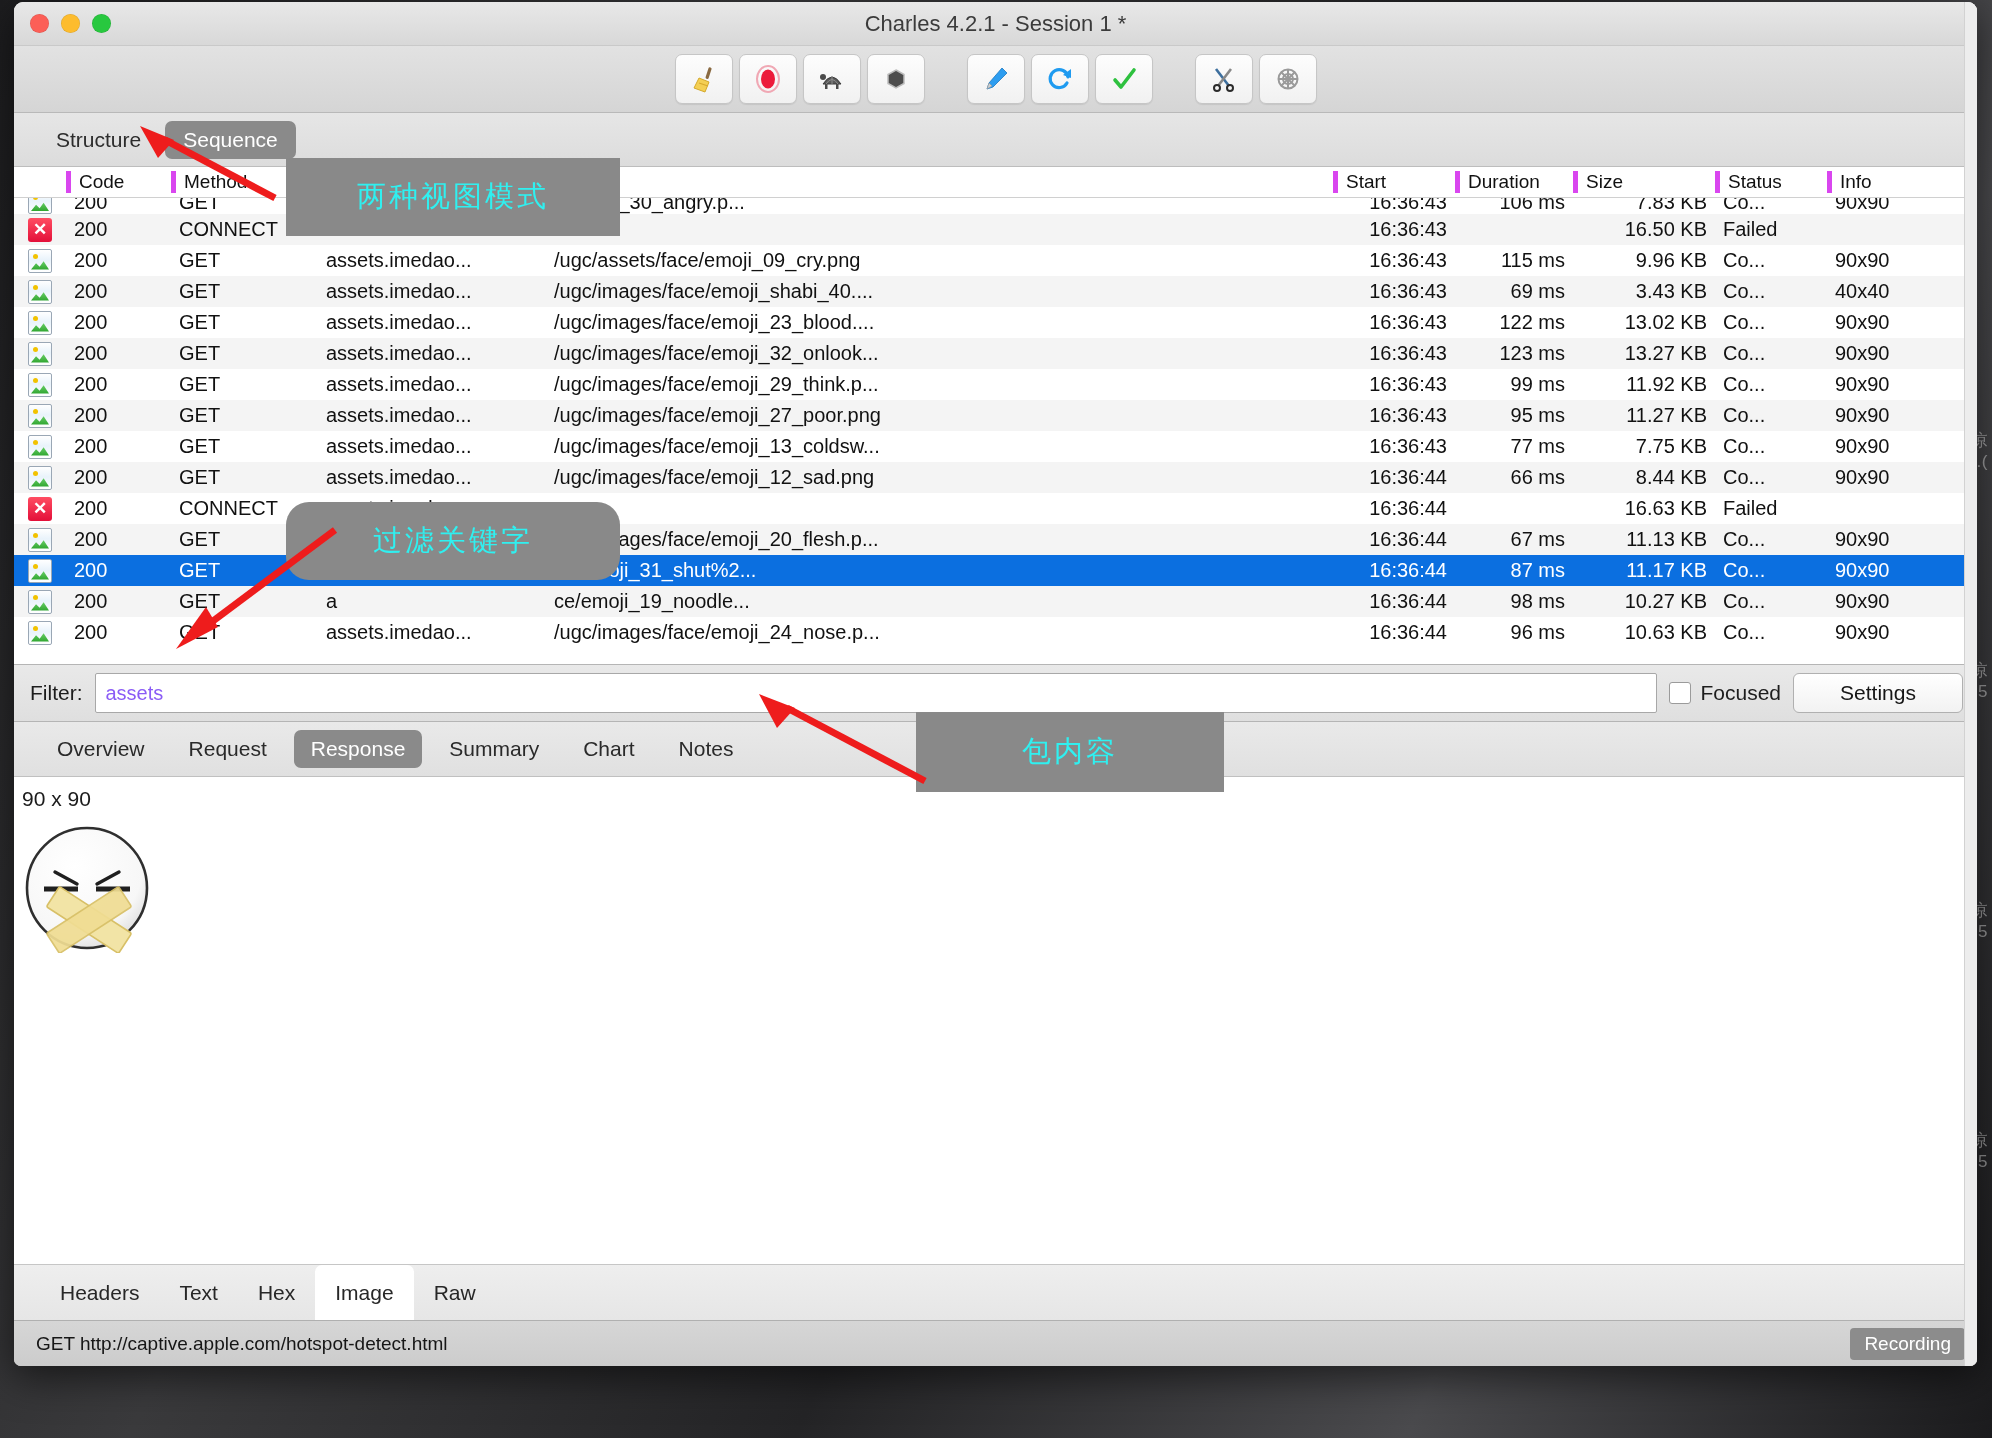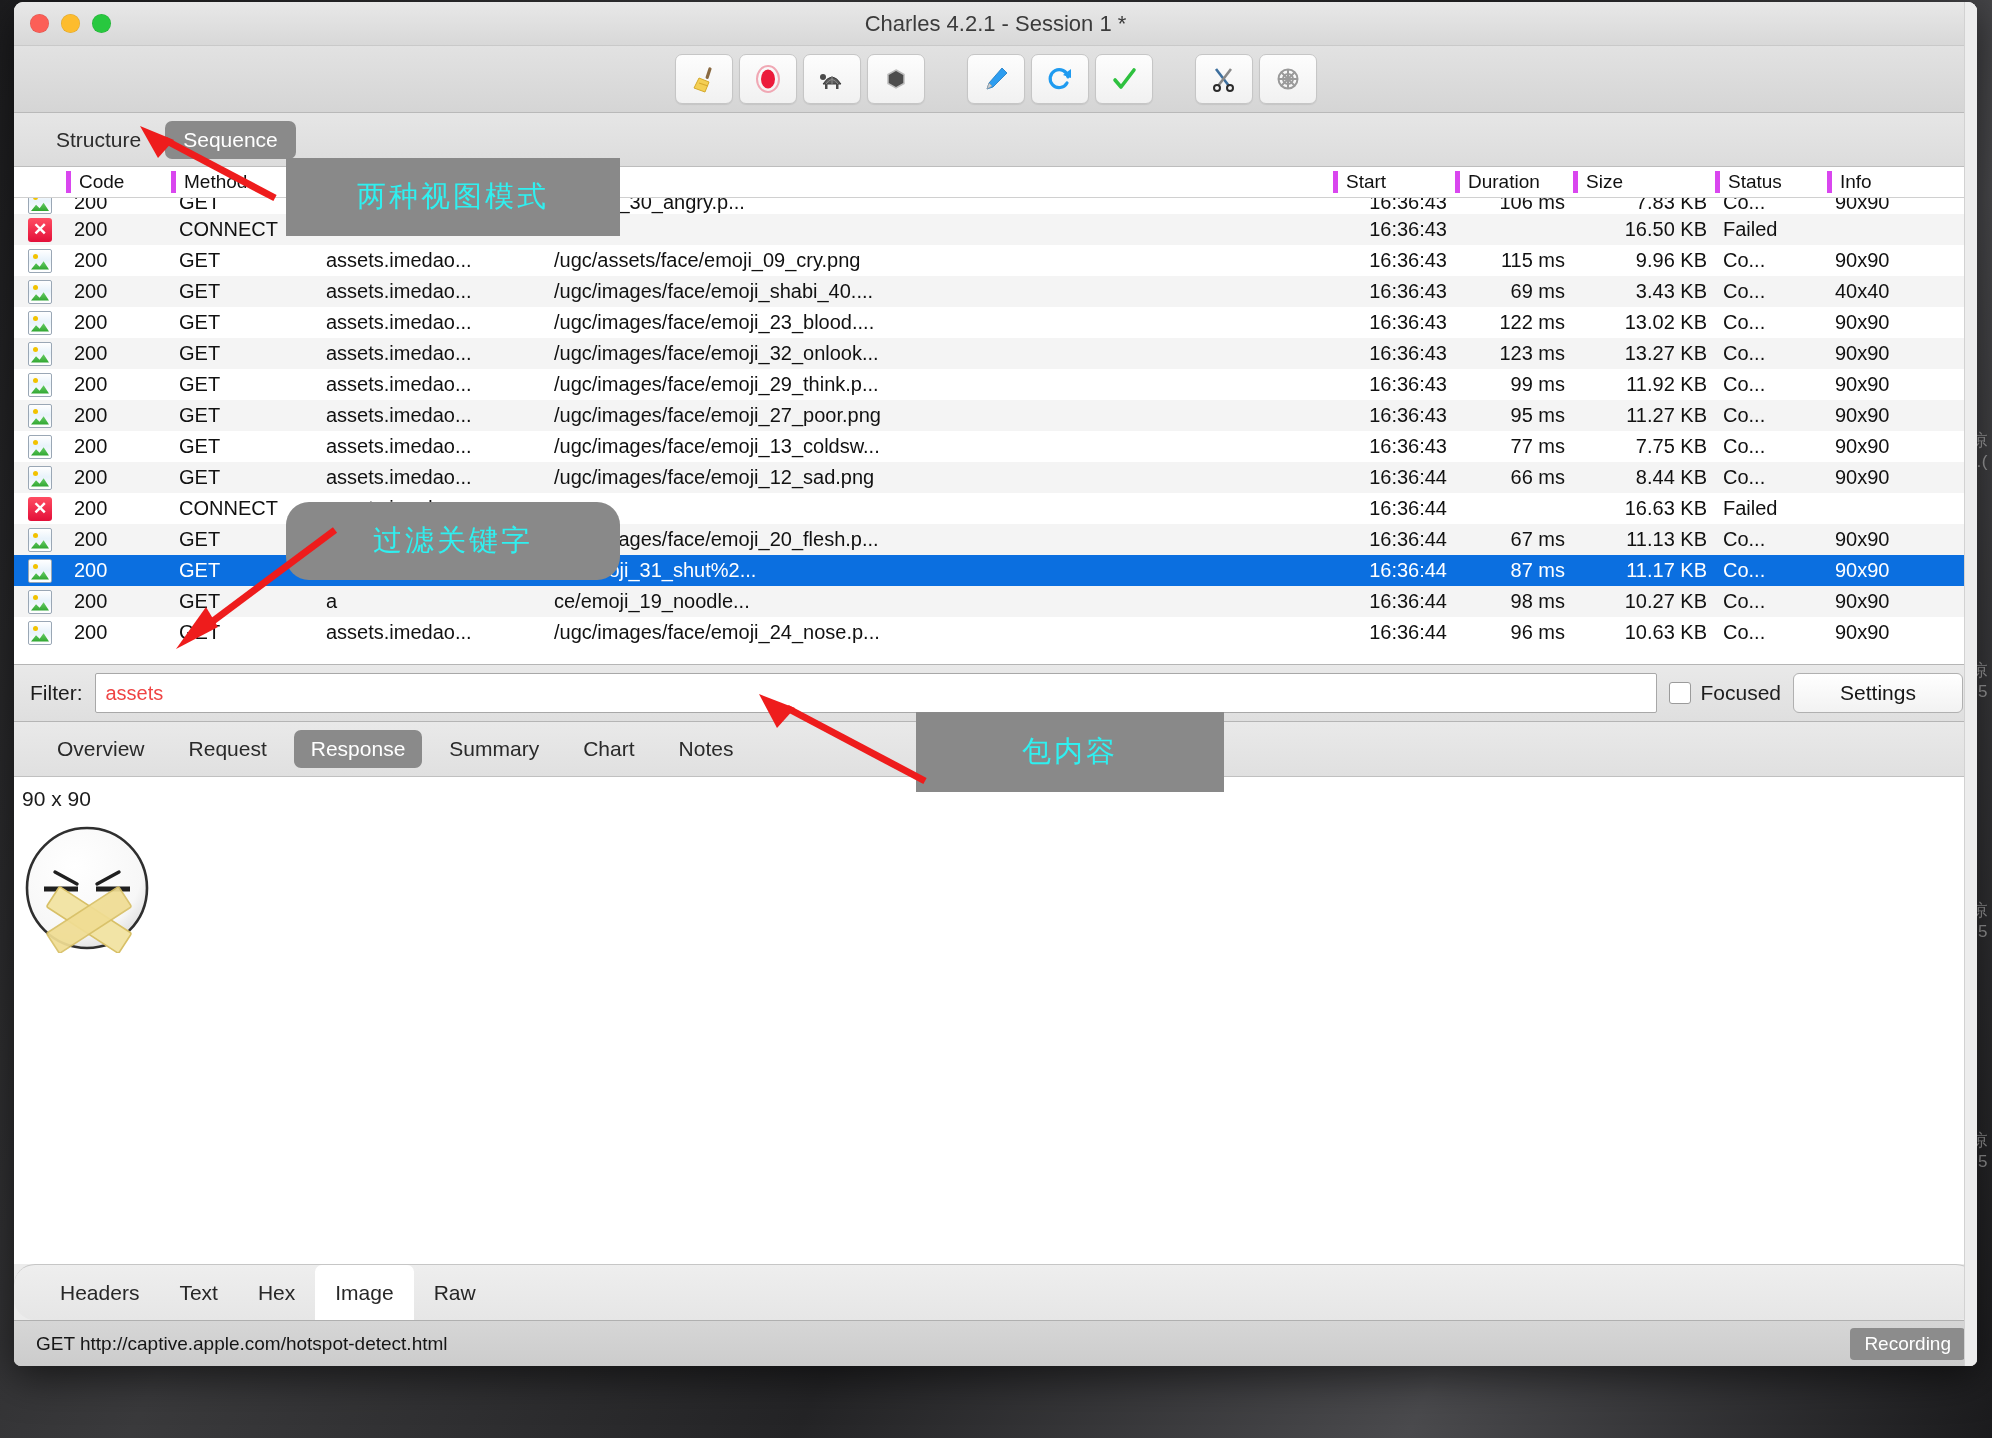--- a/index.html
+++ b/index.html
@@ -201,21 +201,21 @@
     flex: 0 0 auto;
   }
   .filter-label { font-size: 21px; color: #1d1d1d; }
   .filter-input {
     flex: 1 1 auto;
     height: 40px;
     background: #fff;
     border: 1px solid #a8a8a8;
     border-radius: 2px;
     font-size: 20px;
-    color: #ef4444;
+    color: #8b5cf6;
     padding: 0 10px;
     font-family: "Liberation Sans", sans-serif;
   }
   .focused-wrap { display: flex; align-items: center; gap: 9px; }
   .checkbox {
     width: 22px; height: 22px;
     background: #fff;
     border: 1px solid #9b9b9b;
     border-radius: 3px;
   }
@@ -262,21 +262,20 @@
   .emoji-wrap { margin-top: 12px; }
 
   
   .bottomtabs {
     height: 56px;
     background: linear-gradient(#eeeeee, #e6e6e6);
     border-top: 1px solid #c6c6c6;
     display: flex; align-items: stretch;
     padding-left: 26px;
     flex: 0 0 auto;
-    border-radius: 21px;
   }
   .btab {
     font-size: 21px;
     color: #272727;
     display: flex; align-items: center;
     padding: 0 20px;
   }
   .btab.active { background: #ffffff; border-radius: 7px 7px 0 0; }
 
   

